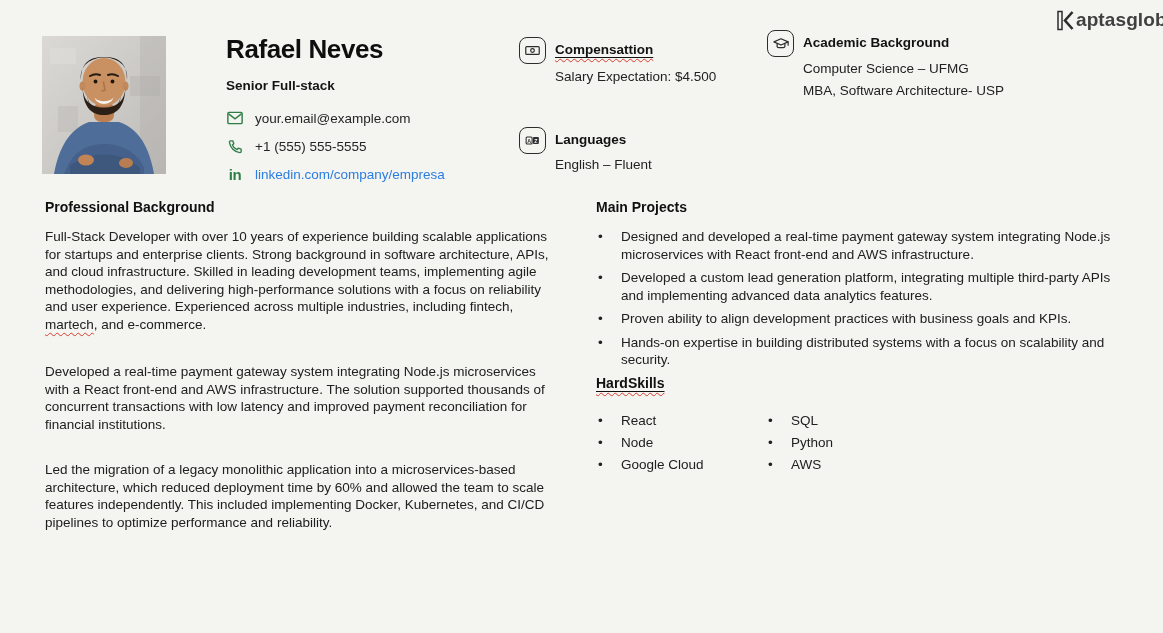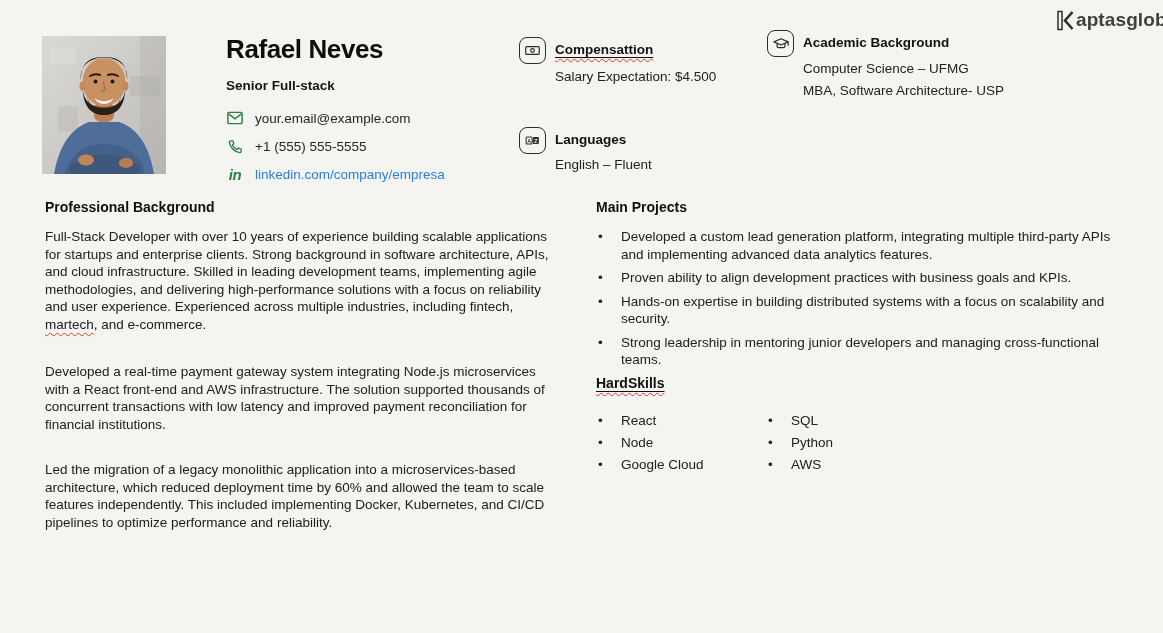--- a/index.html
+++ b/index.html
@@ -15,21 +15,21 @@
   .photo{
     position:absolute;left:42px;top:36px;width:124px;height:138px;
     overflow:hidden;background:#cfcdc9;
   }
   .identity{position:absolute;left:226px;top:34px;width:280px;}
   .name{margin:0;font-size:26px;font-weight:800;letter-spacing:-0.4px;color:#0e0e0e;}
   .role{margin-top:13px;font-size:13.5px;font-weight:700;color:#141414;}
   .contacts{margin-top:16px;}
   .contact-row{display:flex;align-items:center;gap:11px;height:18px;margin-bottom:10px;font-size:13.5px;color:#252525;}
   .contact-row .cicon{width:18px;height:18px;display:flex;align-items:center;justify-content:center;flex:0 0 18px;}
-  .in-glyph{font-size:15px;font-weight:800;color:#2e7d46;letter-spacing:-0.5px;line-height:1;font-style:italic;}
+  .in-glyph{font-size:15px;font-weight:800;color:#2e7d46;letter-spacing:-0.5px;line-height:1;}
   .link{color:#2b7de0;cursor:pointer;}
   
   .hblock{position:absolute;display:flex;gap:9px;}
   .iconbox{
     width:27px;height:27px;flex:0 0 27px;border:1.6px solid #2c2c2c;border-radius:8px;
     display:flex;align-items:center;justify-content:center;background:transparent;box-sizing:border-box;
   }
   .hb-title{font-size:13.5px;font-weight:700;padding-top:5px;color:#121212;}
   .hb-line{margin-top:12px;font-size:13.5px;color:#222;}
   .hb-line2{margin-top:7px;font-size:13.5px;color:#222;}
@@ -205,24 +205,24 @@
   <div class="col-left">
     <h2 class="sec-h">Professional Background</h2>
     <p class="para"><span>Full-Stack Developer with over 10 years of experience building scalable applications for startups and enterprise clients. Strong background in software architecture, APIs, and cloud infrastructure. Skilled in leading development teams, implementing agile methodologies, and delivering high-performance solutions with a focus on reliability and user experience. Experienced across multiple industries, including fintech, </span><span class="sq-word">martech</span><span>, and e-commerce.</span></p>
     <p class="para" style="margin-bottom:28px;">Developed a real-time payment gateway system integrating Node.js microservices with a React front-end and AWS infrastructure. The solution supported thousands of concurrent transactions with low latency and improved payment reconciliation for financial institutions.</p>
     <p class="para last">Led the migration of a legacy monolithic application into a microservices-based architecture, which reduced deployment time by 60% and allowed the team to scale features independently. This included implementing Docker, Kubernetes, and CI/CD pipelines to optimize performance and reliability.</p>
   </div>
 
   <div class="col-right">
     <h2 class="sec-h">Main Projects</h2>
     <ul class="blist">
+      <li>Designed and developed a real-time payment gateway system integrating Node.js microservices with React front-end and AWS infrastructure.</li>
       <li>Developed a custom lead generation platform, integrating multiple third-party APIs and implementing advanced data analytics features.</li>
       <li>Proven ability to align development practices with business goals and KPIs.</li>
       <li>Hands-on expertise in building distributed systems with a focus on scalability and security.</li>
-      <li>Strong leadership in mentoring junior developers and managing cross-functional teams.</li>
     </ul>
     <h2 class="skills-h"><span class="squiggle"><span class="u">HardSkills</span></span></h2>
     <div class="skills-wrap">
       <ul class="slist skills-col1">
         <li>React</li>
         <li>Node</li>
         <li>Google Cloud</li>
       </ul>
       <ul class="slist">
         <li>SQL</li>

